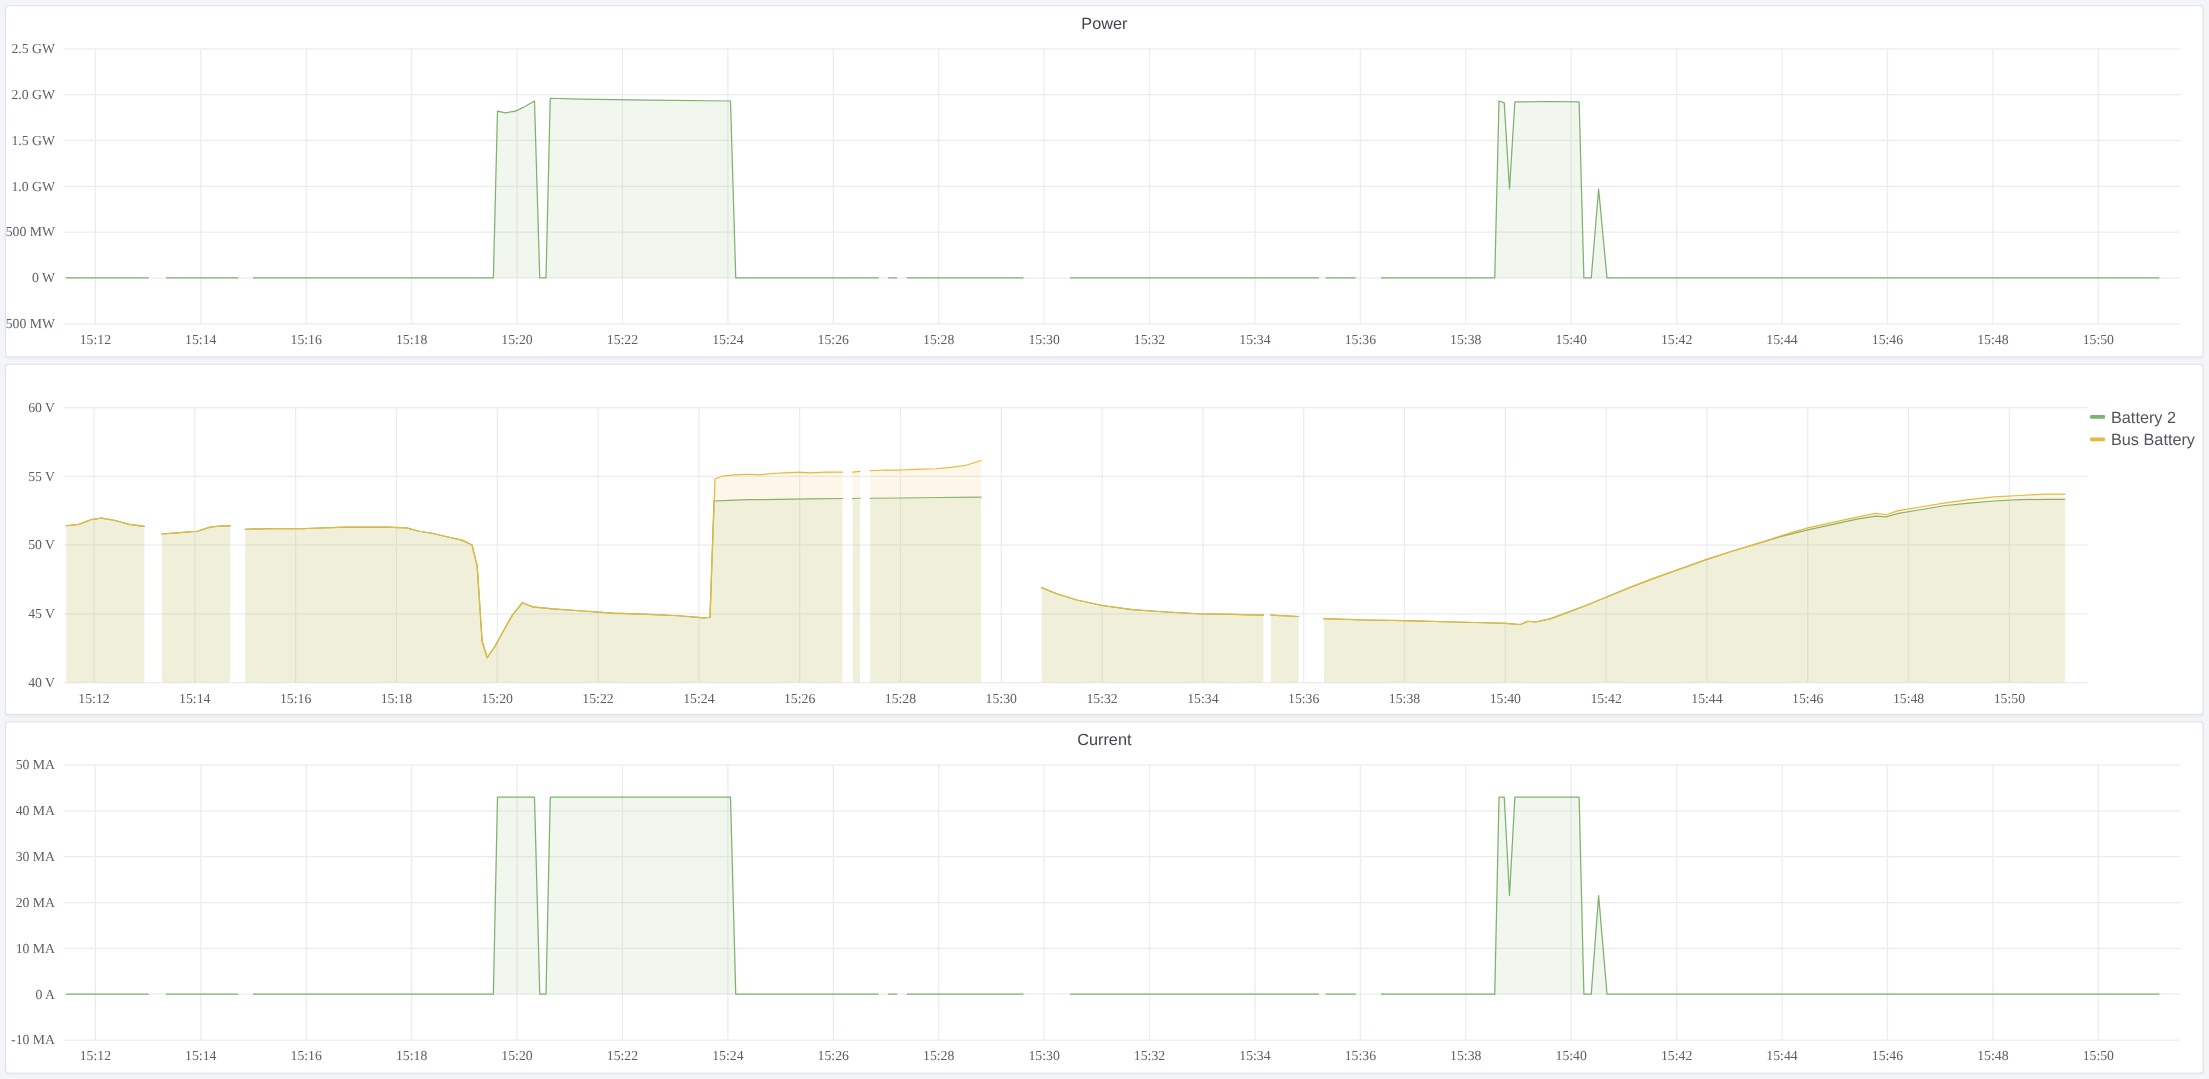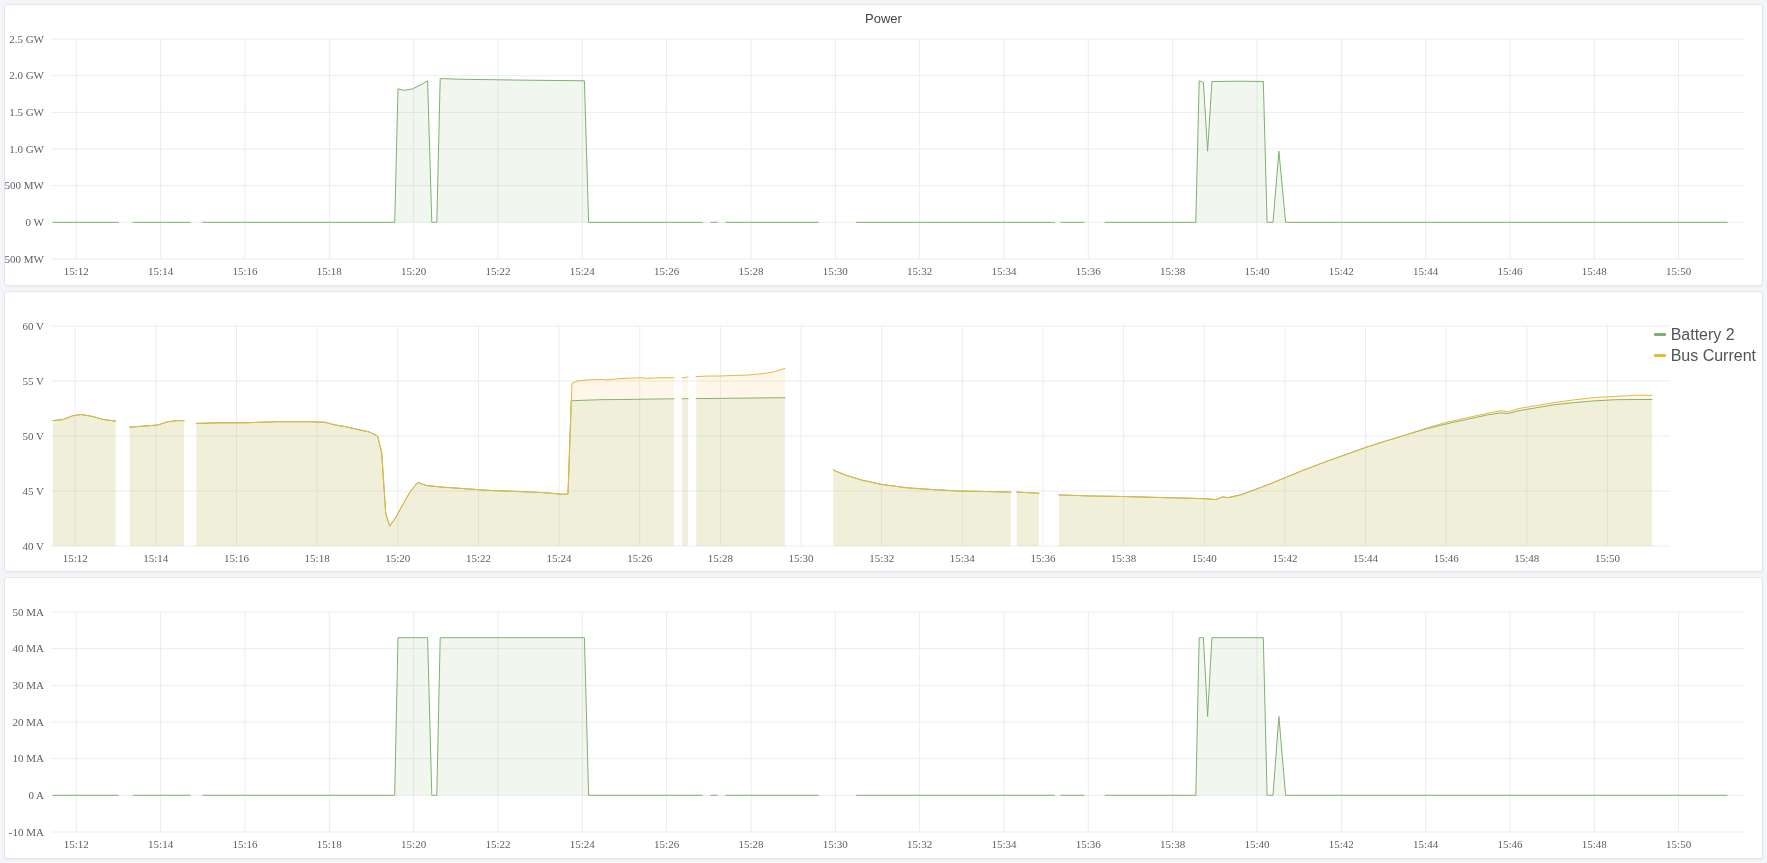--- a/index.html
+++ b/index.html
@@ -33,21 +33,21 @@
     cursor:pointer;
   }
   .panel-body{
     position:absolute;top:26px;left:0;right:0;bottom:2px;
   }
   .chart-box{position:absolute;inset:0;font-family:Liberation Serif, serif;}
   svg{display:block;}
   .legend{
     position:absolute;top:8px;right:6px;
     display:flex;flex-direction:column;gap:3px;
-    font-size:16px;color:#52545c;
+    font-size:13px;color:#52545c;
   }
   .legend-item{display:flex;align-items:center;gap:5px;cursor:pointer;}
   .swatch{width:12px;height:3px;border-radius:1px;background:#888;}
 </style>
 </head>
 <body>
 
 <div class="dashboard">
 
   <div class="panel">
@@ -234,27 +234,30 @@
             </g>
           </svg>
         </div>
       <div class="legend">
         <div class="legend-item">
           <span class="swatch" style="background: rgb(126, 178, 109);"></span>
           <span>Battery 2</span>
         </div>
         <div class="legend-item">
           <span class="swatch" style="background: rgb(234, 184, 57);"></span>
-          <span>Bus Current</span>
+          <span>Bus Battery</span>
         </div>
       </div>
     </div>
   </div>
 
   <div class="panel">
+    <div class="panel-header">
+      <span class="panel-title">Current</span>
+    </div>
     <div class="panel-body">
       <div class="chart-box">
           <svg width="1757" height="252">
             <g>
               <line x1="71.30012453300122" y1="8" x2="71.30012453300122" y2="228" stroke="#ebecef" stroke-width="1"></line>
               <line x1="155.63387297633872" y1="8" x2="155.63387297633872" y2="228" stroke="#ebecef" stroke-width="1"></line>
               <line x1="239.96762141967622" y1="8" x2="239.96762141967622" y2="228" stroke="#ebecef" stroke-width="1"></line>
               <line x1="324.3013698630137" y1="8" x2="324.3013698630137" y2="228" stroke="#ebecef" stroke-width="1"></line>
               <line x1="408.63511830635116" y1="8" x2="408.63511830635116" y2="228" stroke="#ebecef" stroke-width="1"></line>
               <line x1="492.9688667496887" y1="8" x2="492.9688667496887" y2="228" stroke="#ebecef" stroke-width="1"></line>

